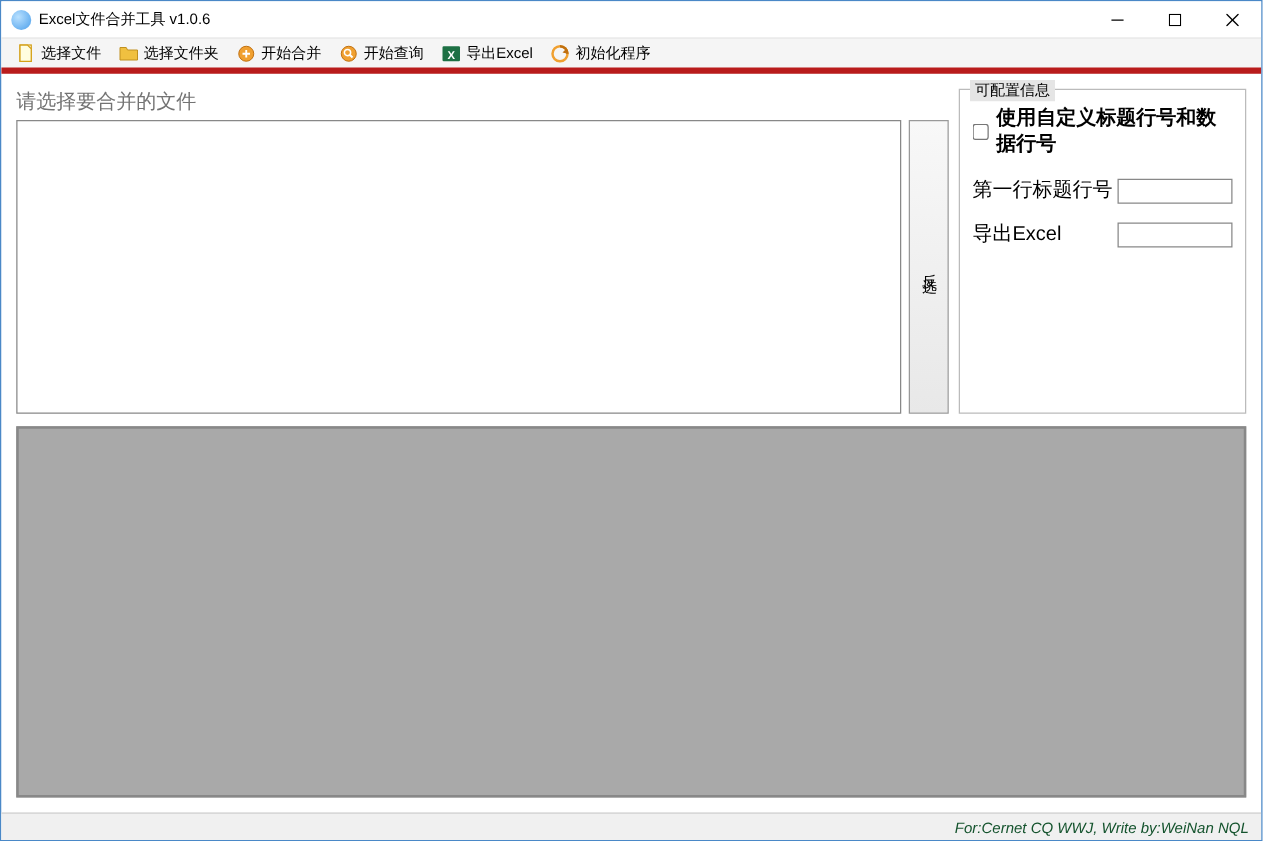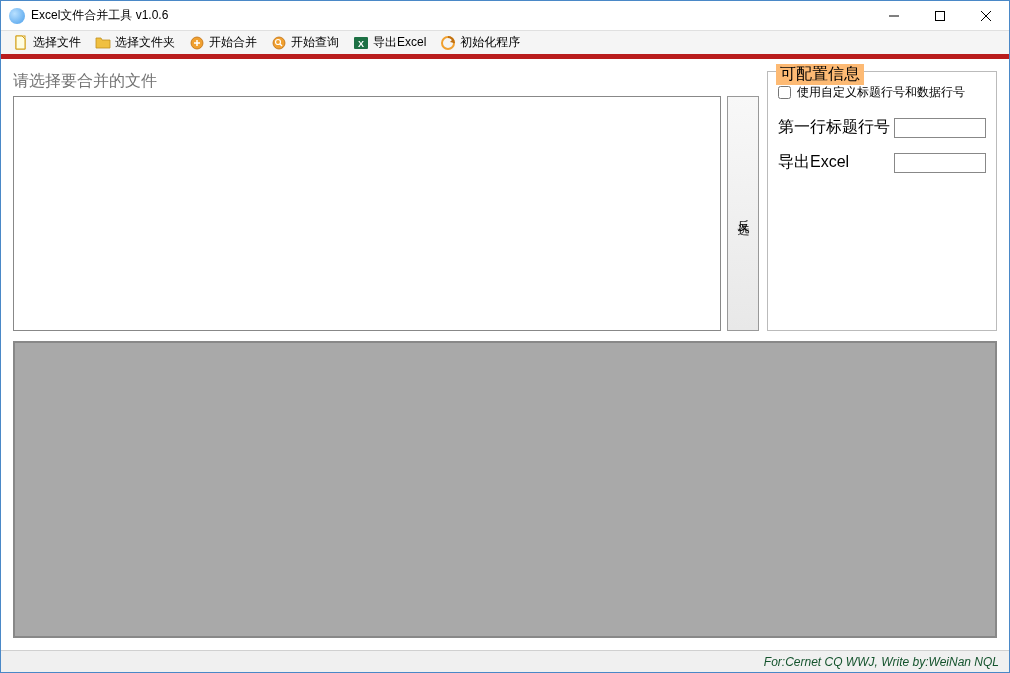--- a/index.html
+++ b/index.html
@@ -14,23 +14,23 @@
 .tool-btn { display: flex; align-items: center; gap: 4px; padding: 3px 6px; cursor: pointer; border-radius: 2px; font-size: 12px; }
 .tool-icon { width: 16px; height: 16px; display: flex; align-items: center; justify-content: center; }
 .content { flex: 1; display: flex; flex-direction: column; padding: 12px; gap: 10px; }
 .upper { display: flex; gap: 8px; height: 260px; }
 .file-section { flex: 1; display: flex; flex-direction: column; }
 .section-label { font-size: 16px; margin-bottom: 4px; color: #737373; font-family: Liberation Mono, monospace; }
 .file-row { flex: 1; display: flex; gap: 6px; }
 .file-list { flex: 1; background: #fff; border: 1px solid #888; }
 .invert-btn { width: 32px; background: linear-gradient(#f8f8f8, #e8e8e8); border: 1px solid #999; display: flex; align-items: center; justify-content: center; writing-mode: vertical-rl; text-orientation: upright; font-size: 12px; cursor: pointer; letter-spacing: 4px; }
 .config-panel { width: 230px; border: 1px solid #bbb; padding: 12px 10px; position: relative; }
-.config-title { position: absolute; top: -8px; left: 8px; background: #fdba74; padding: 0 4px; font-size: 16px; }
+.config-title { position: absolute; top: -8px; left: 8px; background: #e5e5e5; padding: 0 4px; font-size: 12px; }
 .config-row { display: flex; align-items: center; margin-bottom: 16px; gap: 6px; }
-.config-row label { font-size: 12px; }
+.config-row label { font-size: 16px; font-weight: bold; }
 .config-input-row { display: flex; align-items: center; justify-content: space-between; margin-bottom: 14px; }
 .config-input-row label { font-size: 16px; white-space: nowrap; }
 .config-input { width: 92px; height: 20px; border: 1px solid #888; background: #fff; padding: 0 4px; font-size: 12px; }
 .checkbox { width: 13px; height: 13px; }
 .output-area { flex: 1; border: 2px solid #888; background: #a9a9a9; }
 .statusbar { height: 22px; background: #f0f0f0; border-top: 1px solid #d0d0d0; display: flex; align-items: center; justify-content: flex-end; padding: 0 10px; font-size: 12px; font-style: italic; color: #14532d; }
 </style>
 </head>
 <body>
 

